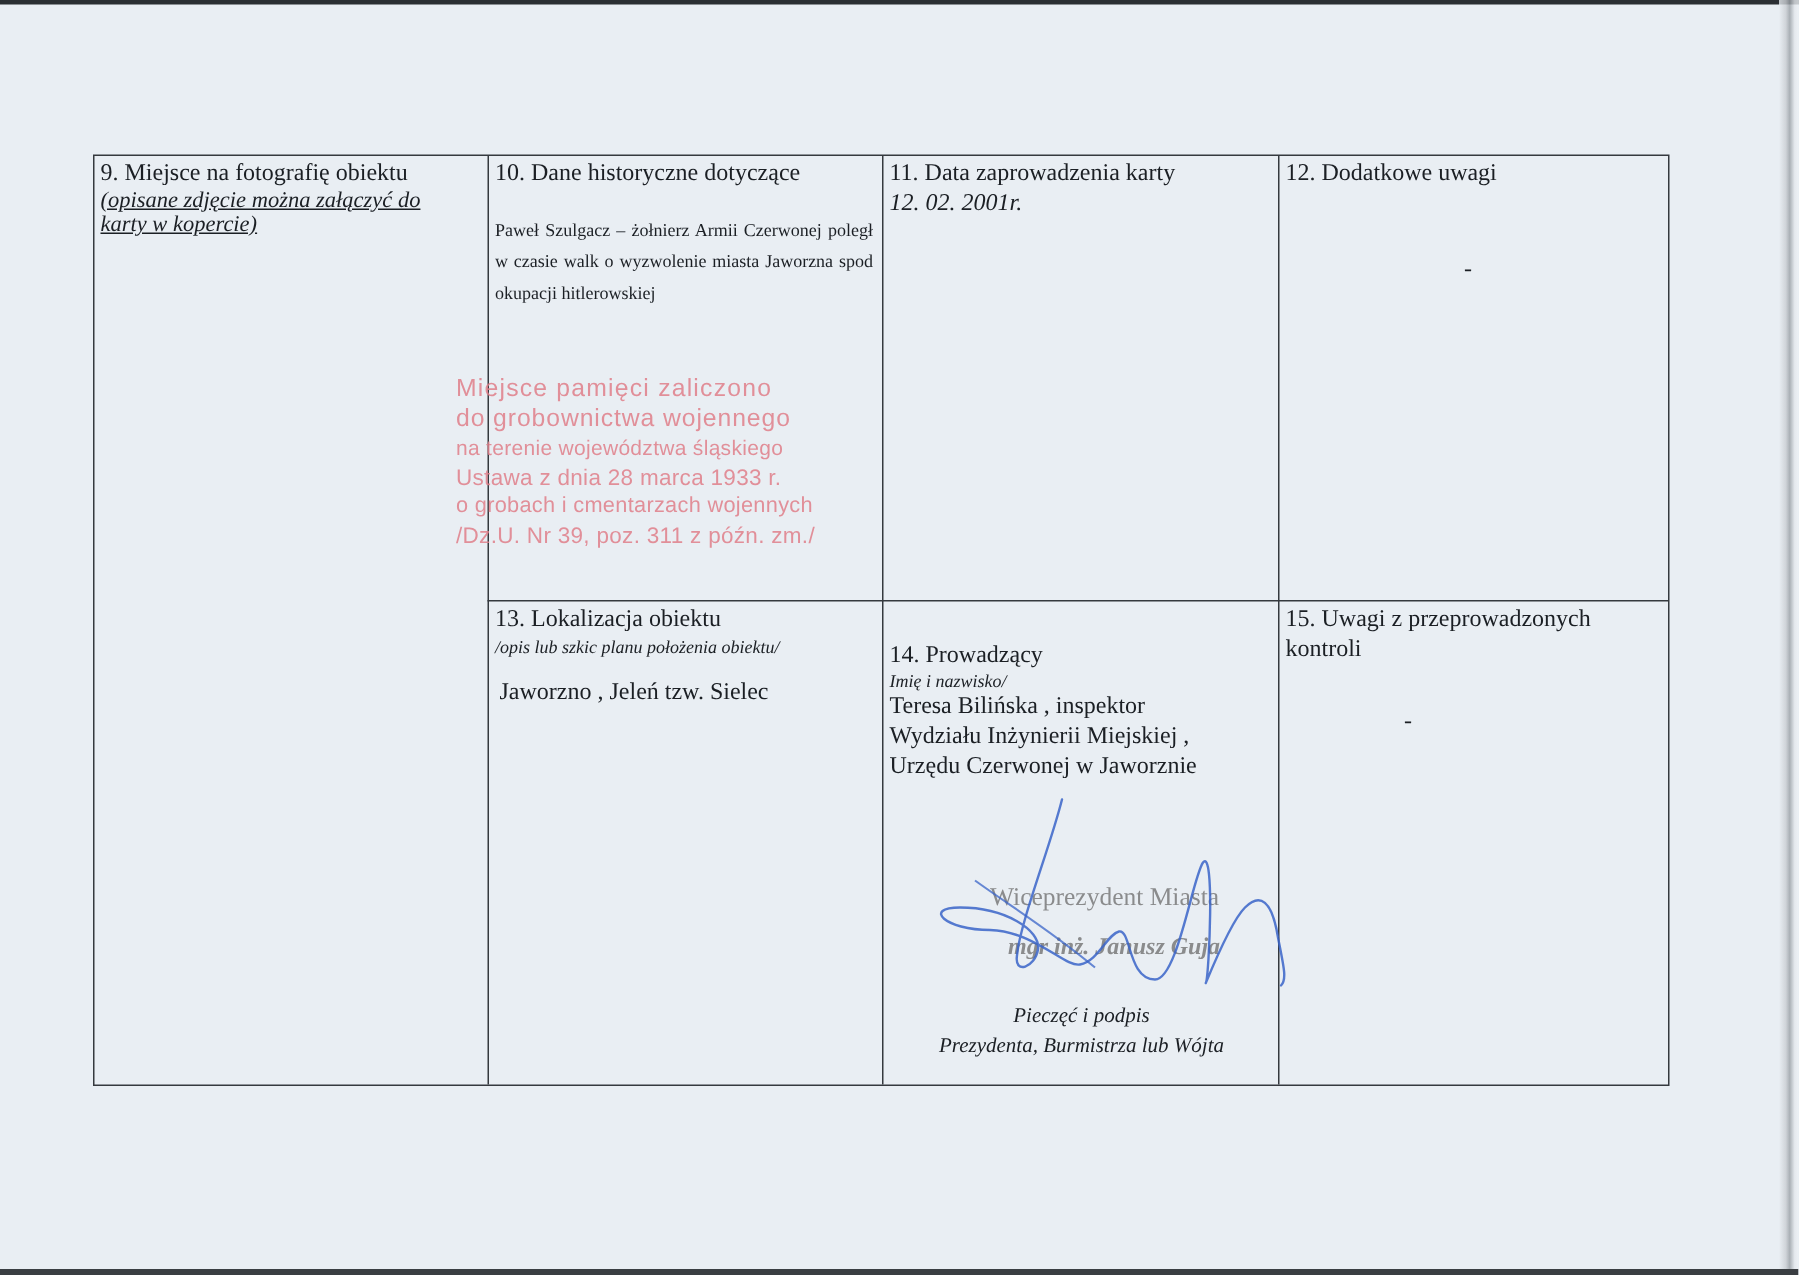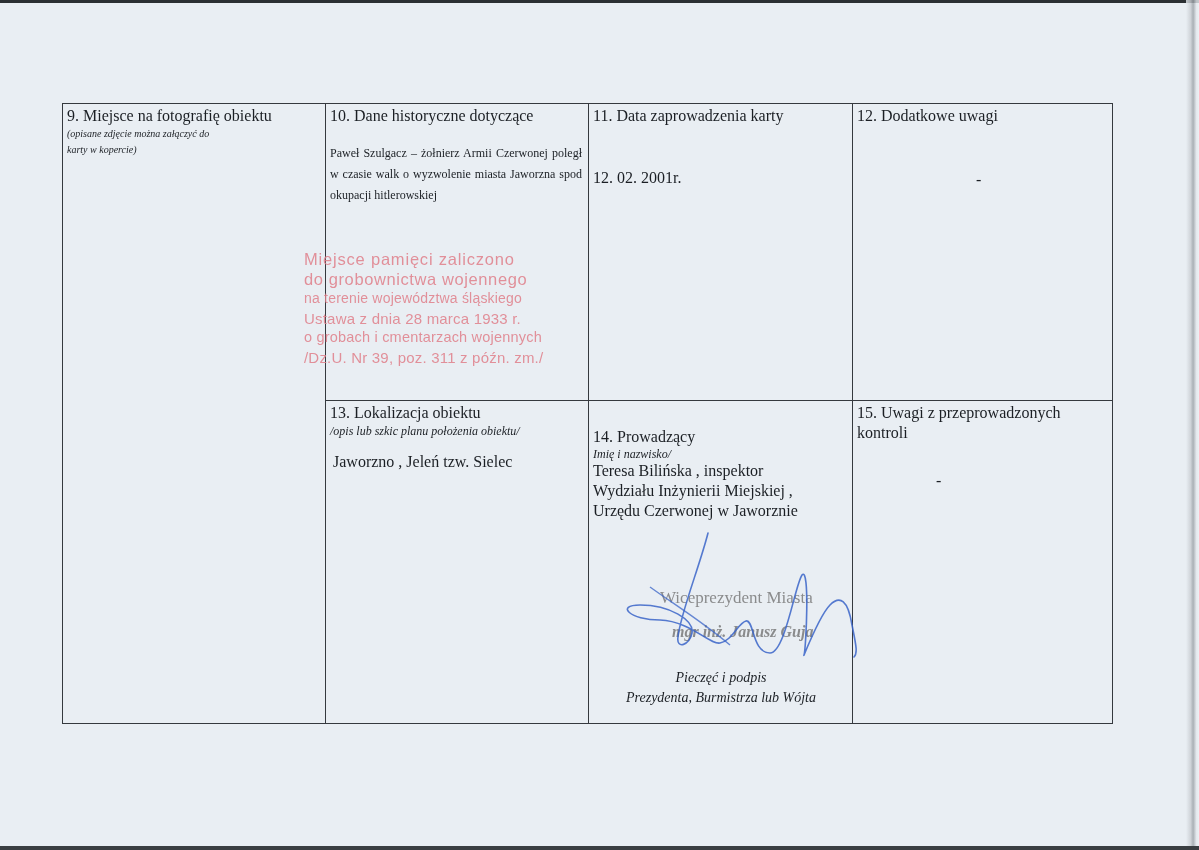--- a/index.html
+++ b/index.html
@@ -46,21 +46,21 @@
     background: #35393e;
   }
   .cell {
     position: absolute;
     box-sizing: border-box;
     padding: 2px 4px 0 4px;
     font-size: 16px;
     line-height: 20px;
   }
   .title { font-size: 16px; }
-  .sub { font-style: italic; font-size: 10px; line-height: 16px; }
+  .sub { font-style: italic; font-size: 15px; line-height: 16px; text-decoration: underline; }
   .sub2 { font-style: italic; font-size: 12.5px; line-height: 16px; }
   .hist {
     font-size: 12px;
     line-height: 21px;
     text-align: justify;
     margin-top: 17px;
     width: 252px;
   }
   .dash {
     position: absolute;
@@ -138,21 +138,21 @@
     <div class="sub">karty w kopercie)</div>
   </div>
 
   <div class="cell" style="left:263px; top:0; width:262px; height:296px;">
     <div class="title">10.  Dane historyczne dotyczące</div>
     <div class="hist">Paweł Szulgacz – żołnierz Armii Czerwonej poległ w czasie walk o wyzwolenie miasta Jaworzna spod okupacji hitlerowskiej</div>
   </div>
 
   <div class="cell" style="left:526px; top:0; width:263px; height:296px;">
     <div class="title">11.  Data zaprowadzenia karty</div>
-    <div style="margin-top:42px;">12. 02. 2001r.</div>
+    <div style="font-style:italic;">12. 02. 2001r.</div>
   </div>
 
   <div class="cell" style="left:790px; top:0; width:259px; height:296px;">
     <div class="title">12.  Dodatkowe uwagi</div>
     <div class="dash" style="left:123px; top:66px;">-</div>
   </div>
 
   <div class="cell" style="left:263px; top:297px; width:262px; height:322px;">
     <div class="title">13. Lokalizacja obiektu</div>
     <div class="sub2" style="font-size:12px;">/opis lub szkic planu położenia obiektu/</div>

